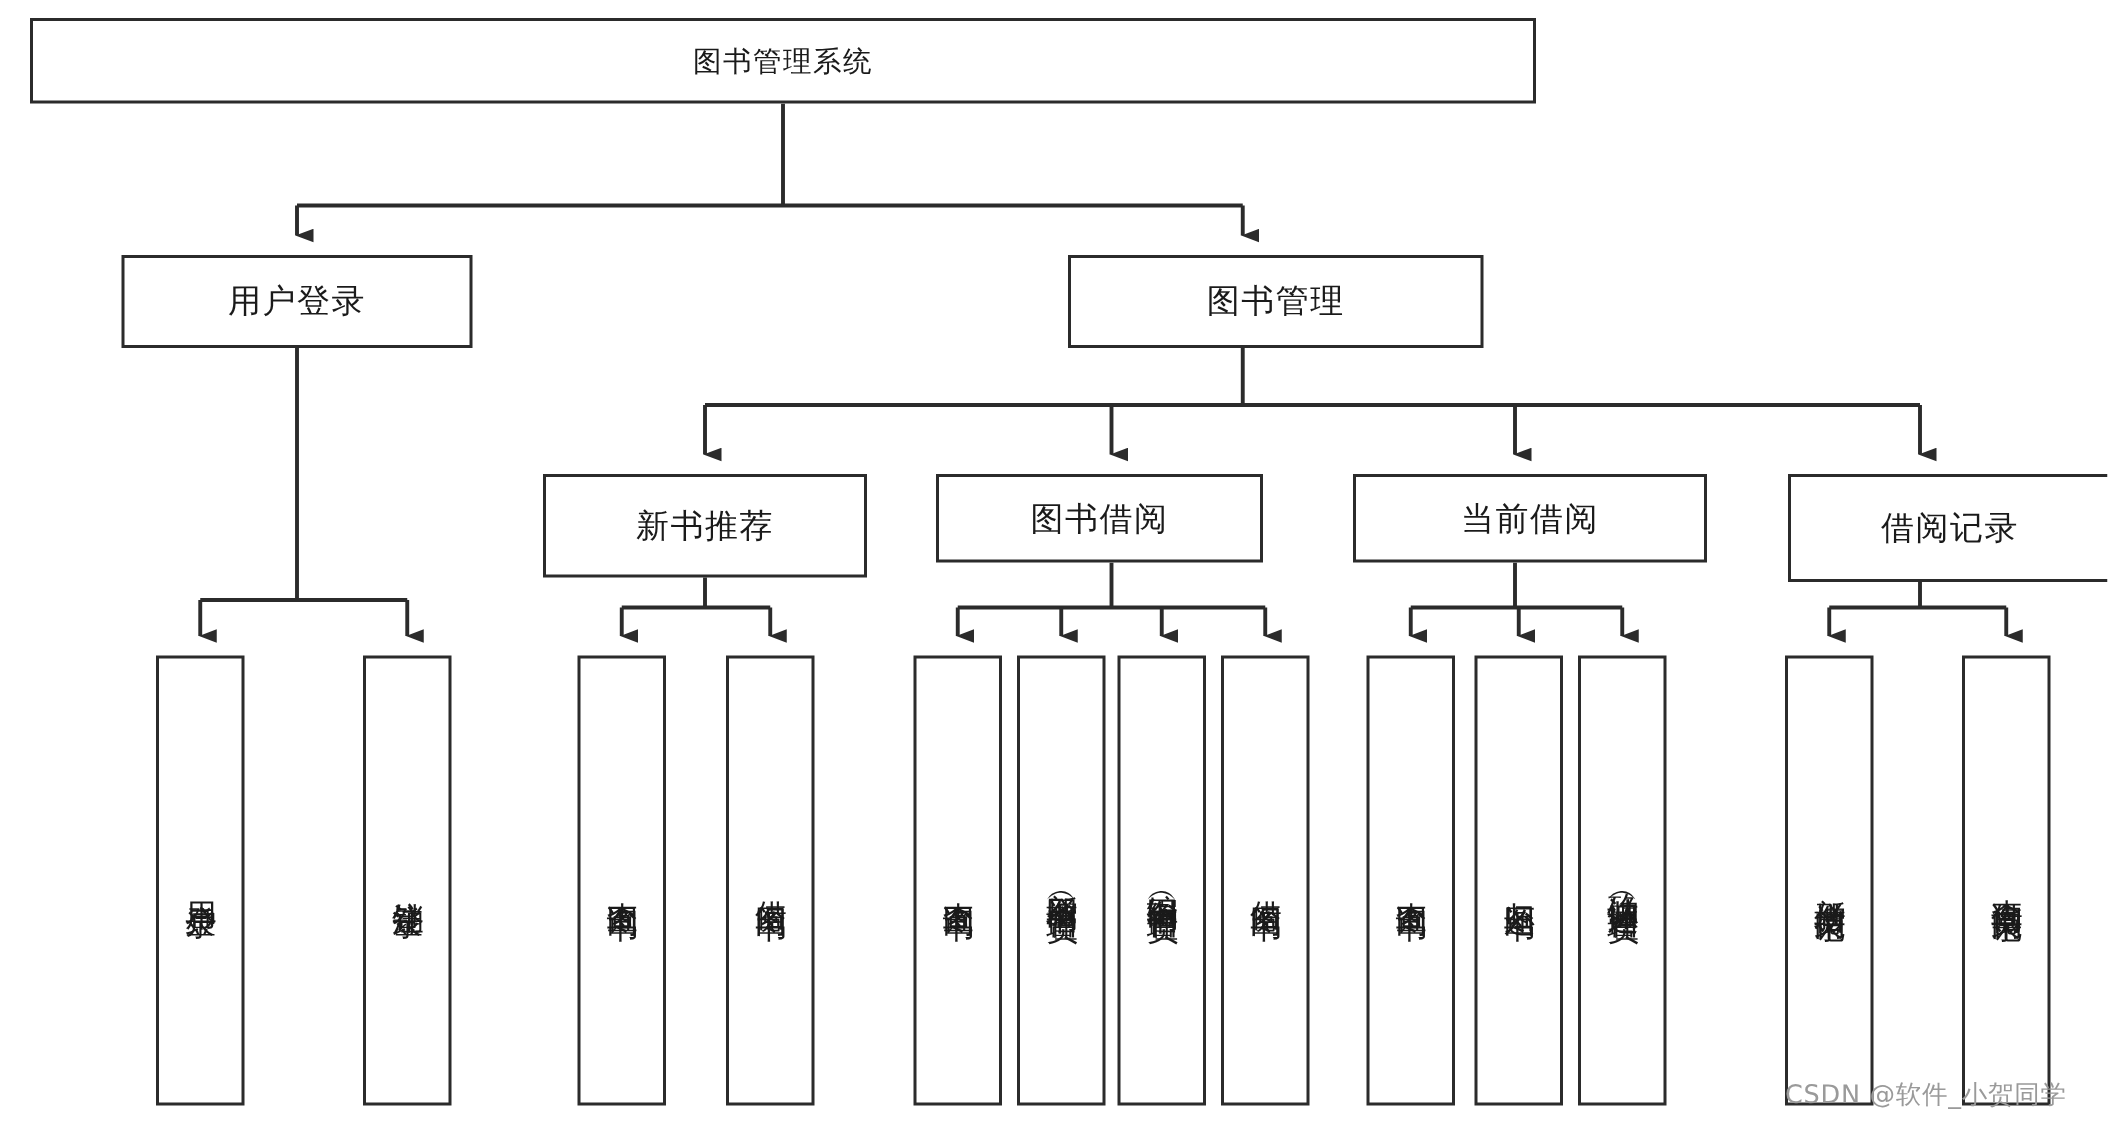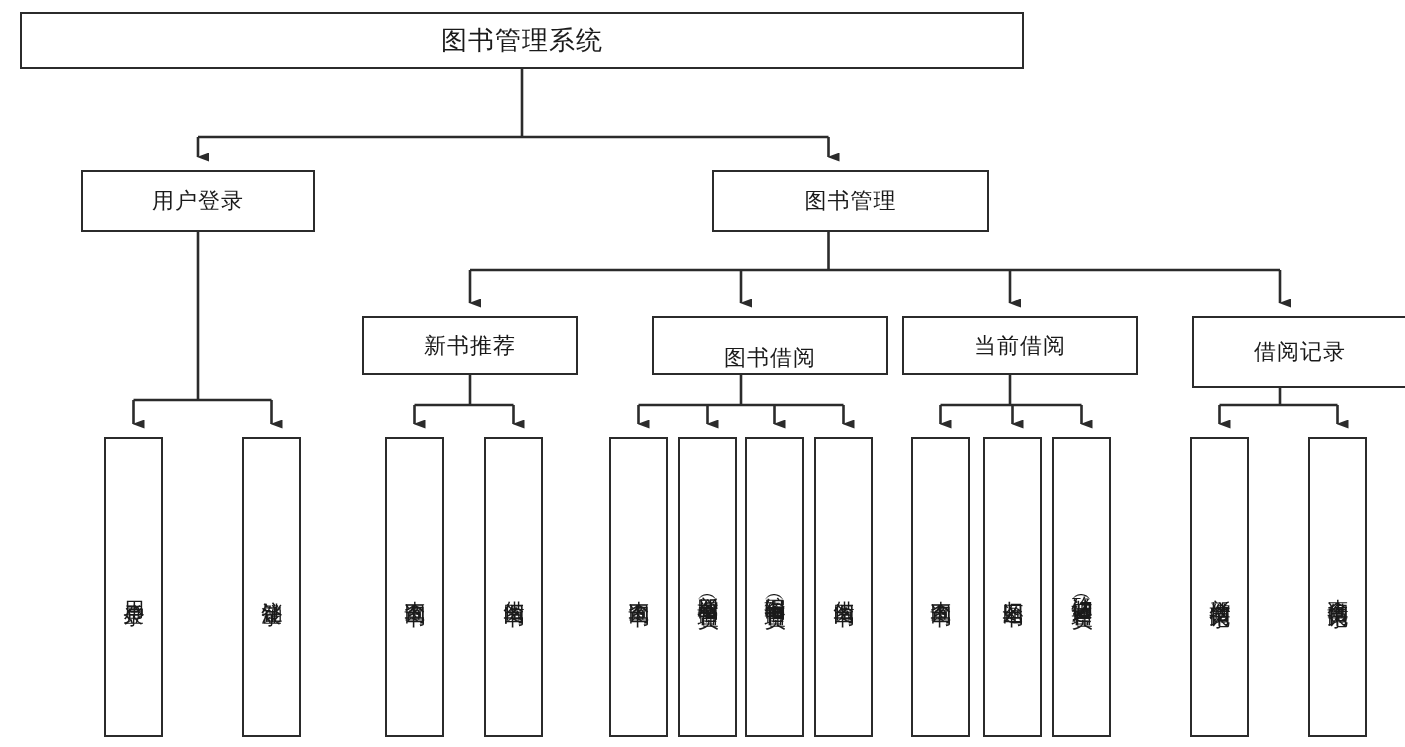--- a/index.html
+++ b/index.html
@@ -46,21 +46,21 @@
     letter-spacing: 2px;
     line-height: 1;
     padding-top: 2px;
   }
   .node.vert .vtext {
     writing-mode: vertical-rl;
     text-orientation: upright;
     white-space: nowrap;
   }
   .node.root {
-    font-size: 26px;
+    font-size: 19px;
   }
   .watermark {
     position: absolute;
     font-size: 17px;
     color: #9a9a9a;
     white-space: nowrap;
     letter-spacing: 0.5px;
   }
 </style>
 </head>
@@ -114,24 +114,24 @@
   <div id="node-layer">
       <div class="node horiz root" style="left: 20px; top: 12px; width: 1004px; height: 57px;">
         <span class="htext">图书管理系统</span>
       </div>
       <div class="node horiz" style="left: 81px; top: 170px; width: 234px; height: 62px;">
         <span class="htext">用户登录</span>
       </div>
       <div class="node horiz" style="left: 712px; top: 170px; width: 277px; height: 62px;">
         <span class="htext">图书管理</span>
       </div>
-      <div class="node horiz" style="left: 362px; top: 316px; width: 216px; height: 59px;">
+      <div class="node horiz" style="left: 362px; top: 316px; width: 216px; height: 69px;">
         <span class="htext">新书推荐</span>
       </div>
-      <div class="node horiz" style="left: 652px; top: 316px; width: 236px; height: 59px; align-items: flex-end;">
+      <div class="node horiz" style="left: 624px; top: 316px; width: 218px; height: 59px;">
         <span class="htext">图书借阅</span>
       </div>
       <div class="node horiz" style="left: 902px; top: 316px; width: 236px; height: 59px;">
         <span class="htext">当前借阅</span>
       </div>
       <div class="node horiz" style="left: 1192px; top: 316px; width: 216px; height: 72px;">
         <span class="htext">借阅记录</span>
       </div>
       <div class="node vert" style="left: 104px; top: 437px; width: 59px; height: 300px;">
         <span class="vtext">用户登录</span>
@@ -167,14 +167,15 @@
         <span class="vtext">确认归还（管理员）</span>
       </div>
       <div class="node vert" style="left: 1190px; top: 437px; width: 59px; height: 300px;">
         <span class="vtext">新增借阅记录</span>
       </div>
       <div class="node vert" style="left: 1308px; top: 437px; width: 59px; height: 300px;">
         <span class="vtext">查询借阅记录</span>
       </div>
     </div>
 
+  <div class="watermark" style="left: 1190px; top: 718px;">CSDN @软件_小贺同学</div>
 
 </div>
 
 </body></html>

